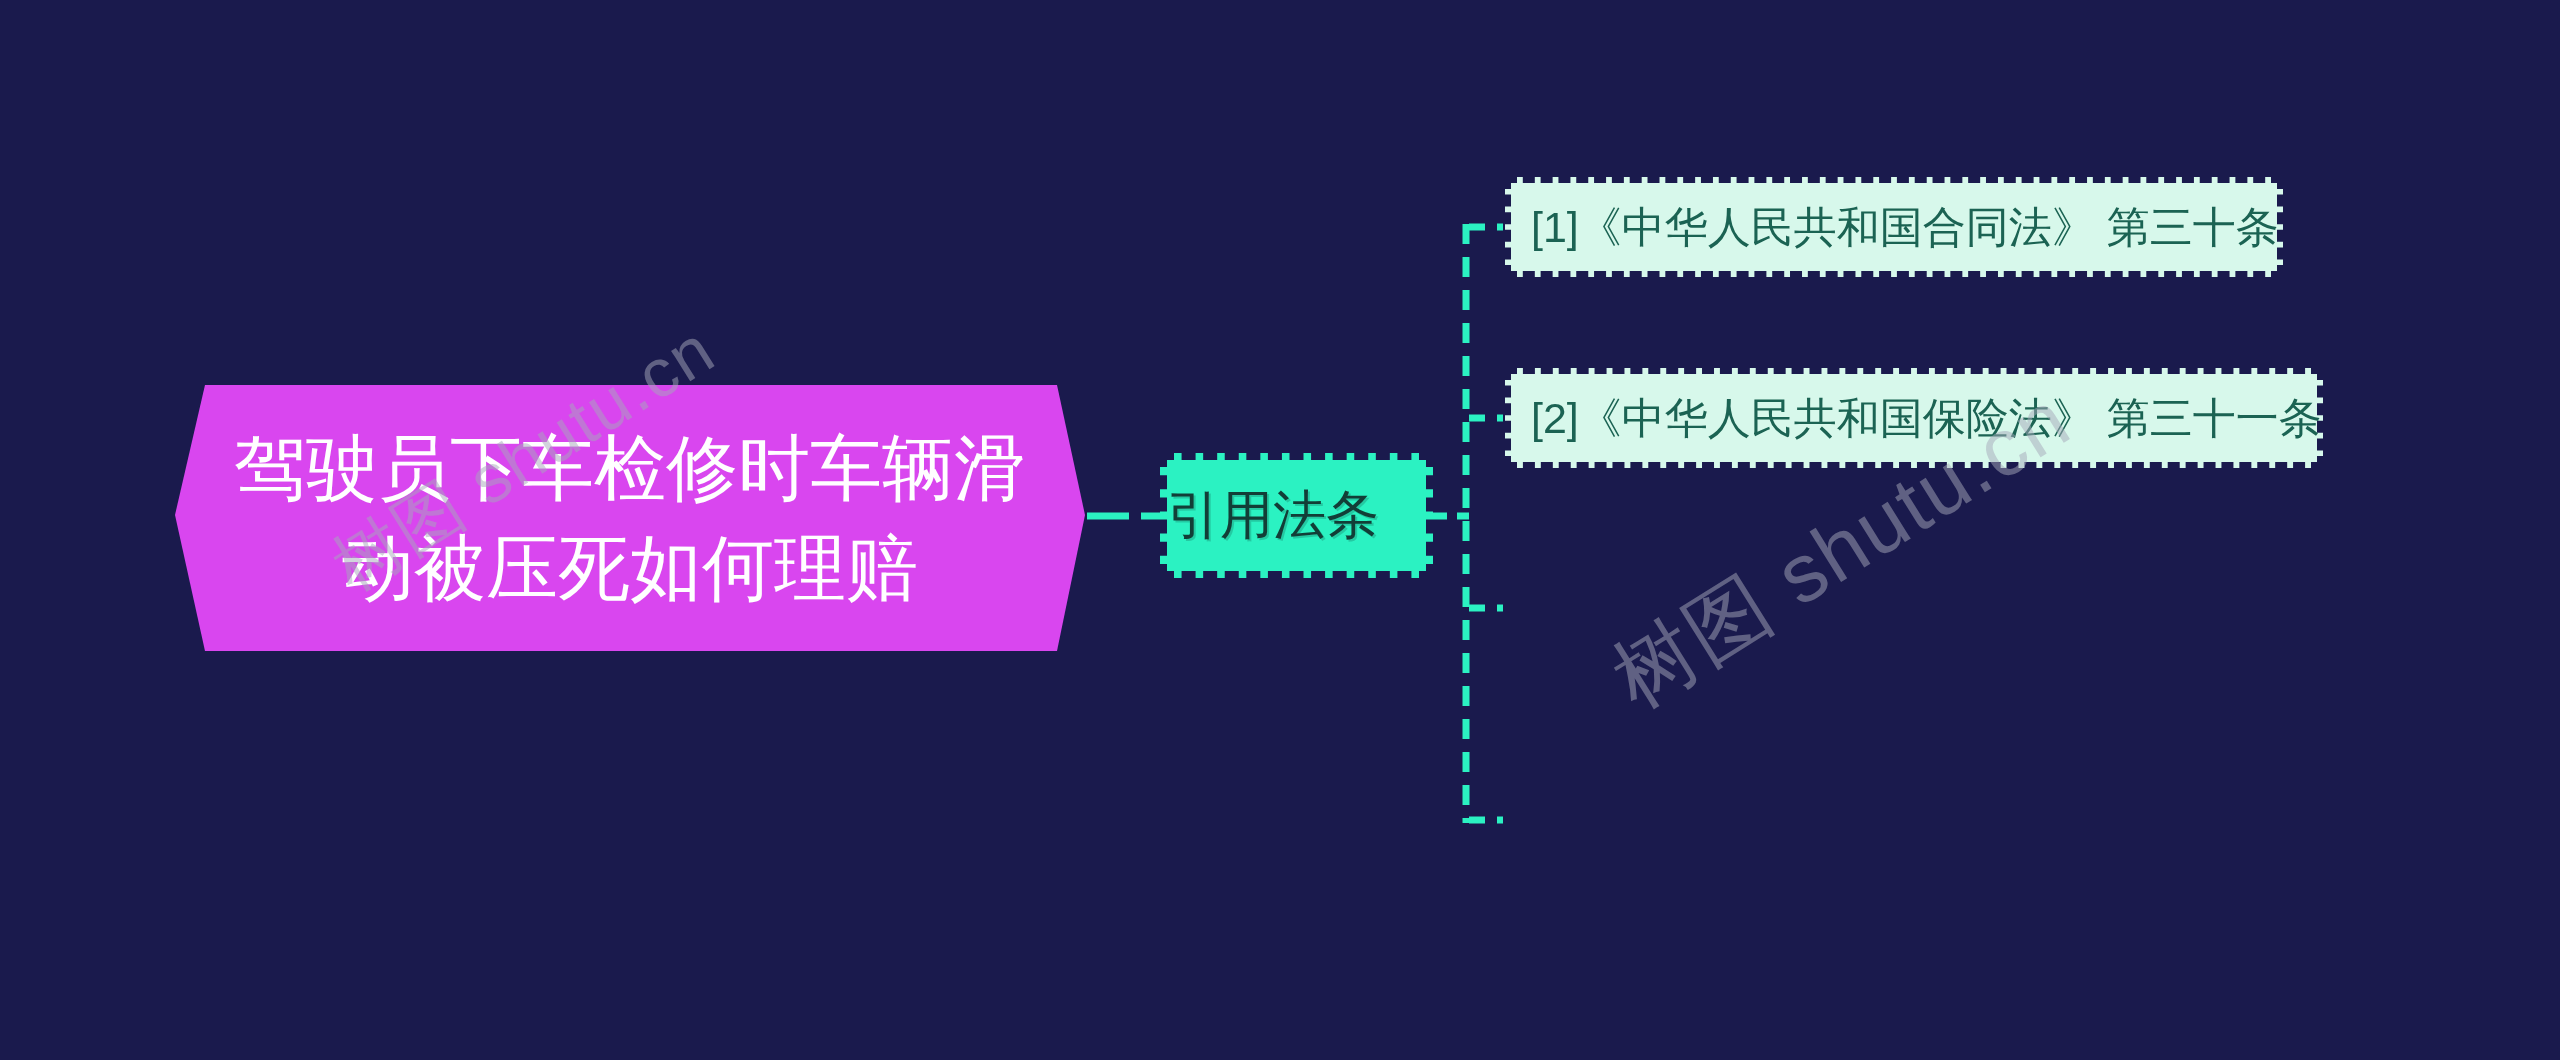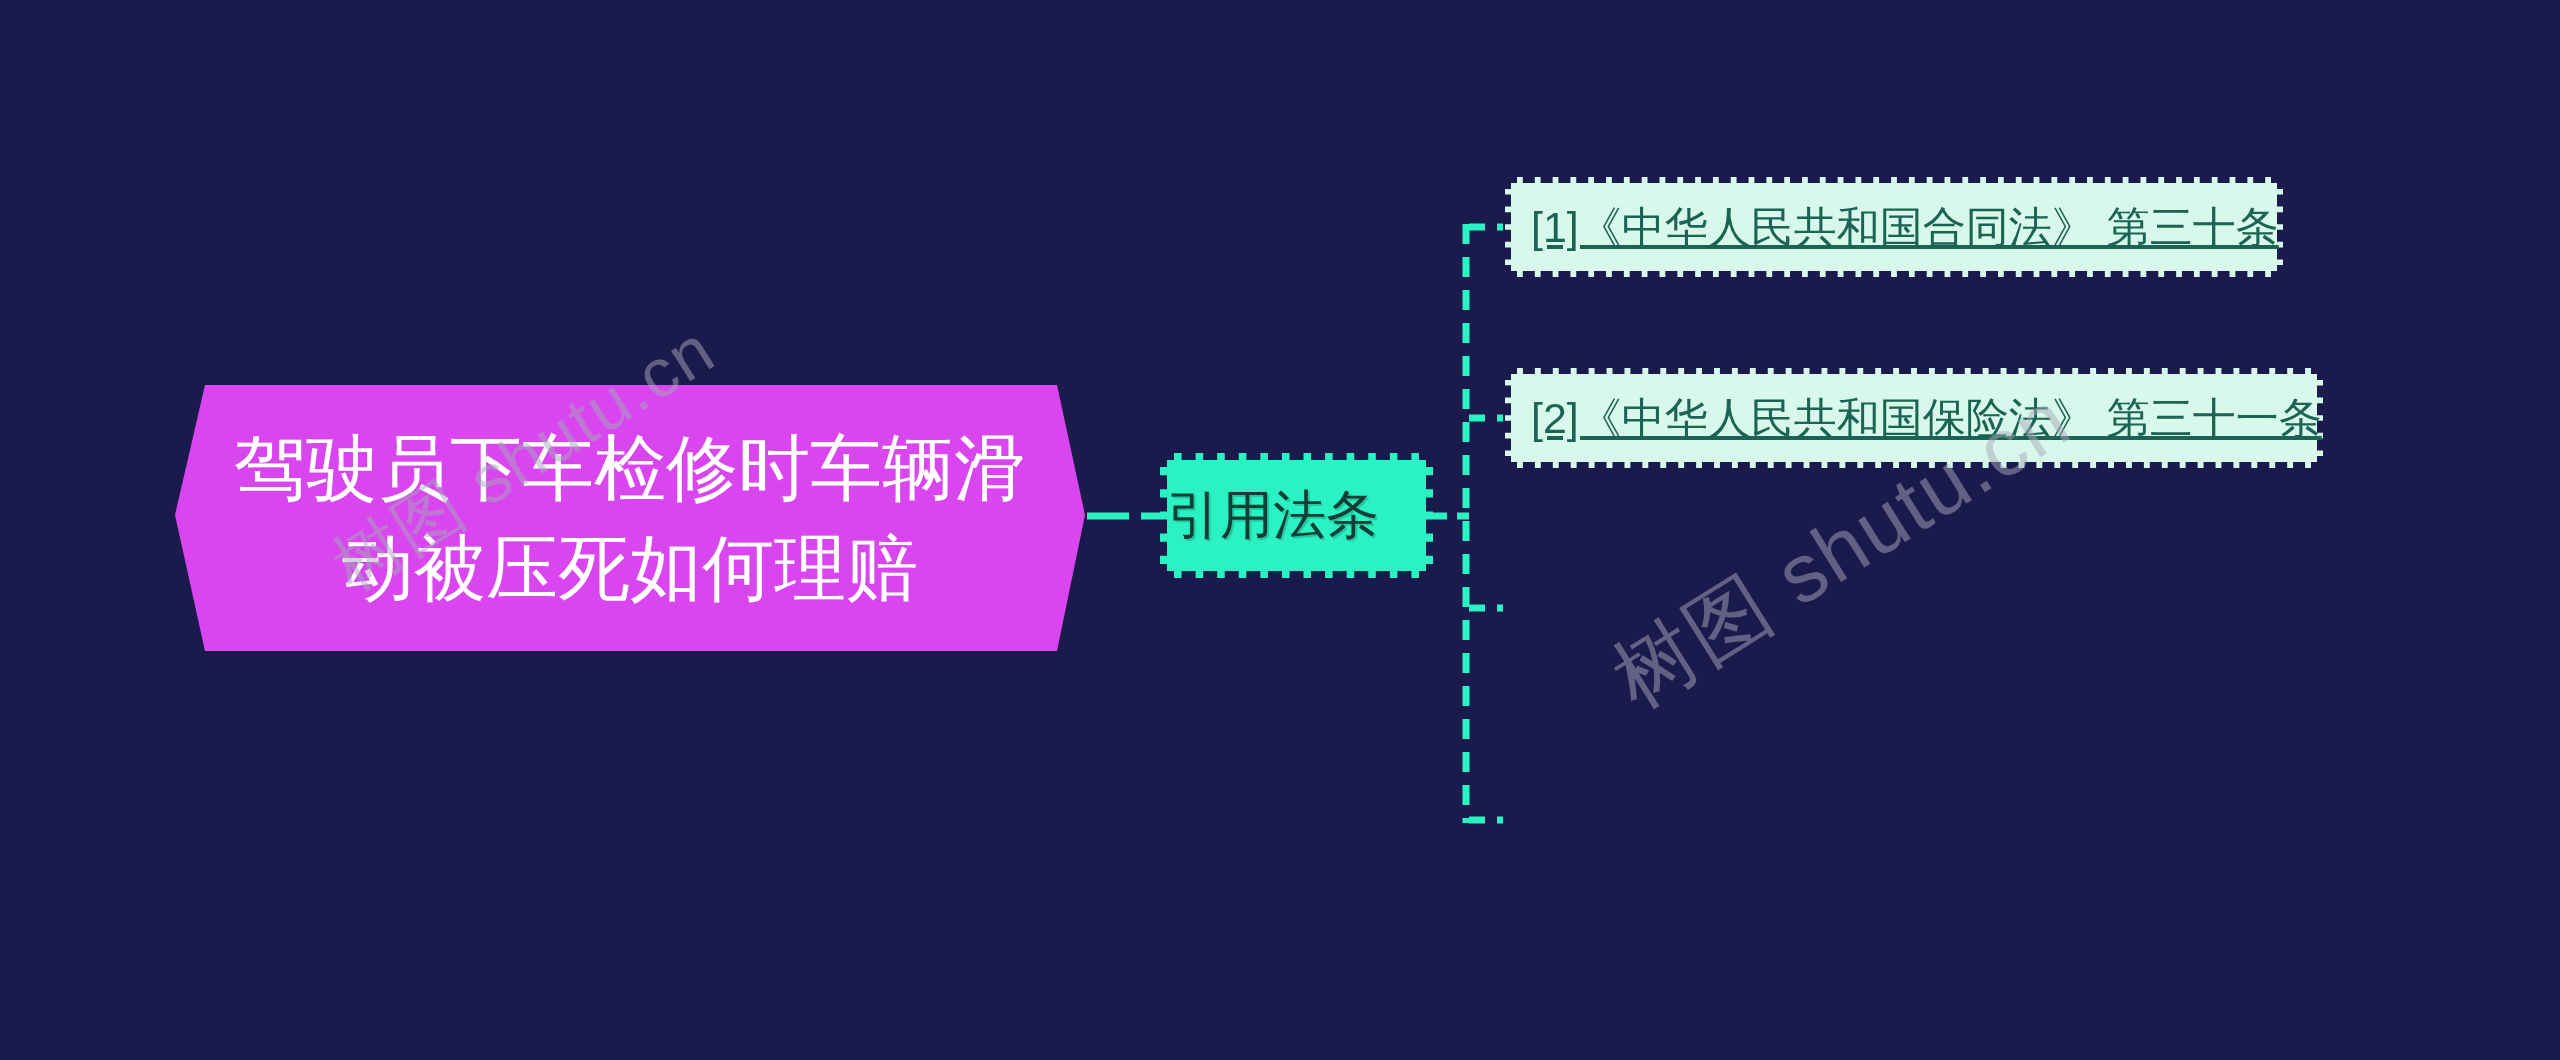--- a/index.html
+++ b/index.html
@@ -95,21 +95,20 @@
     align-items: center;
     padding: 0 20px;
     z-index: 3;
   }
   .citation-box .node-text {
     color: #1B6353;
     font-size: 43px;
     line-height: 62px;
     font-weight: 500;
     white-space: pre;
-    text-decoration: underline;
   }
   .citation-1 { top: 177px; width: 778px; height: 100px; }
   .citation-2 { top: 368px; width: 818px; height: 100px; }
   .citation-3 { top: 558px; width: 818px; height: 100px; }
   .citation-4 { top: 744px; width: 888px; height: 152px; }
 </style>
 </head>
 <body>
 
 <div class="canvas">

